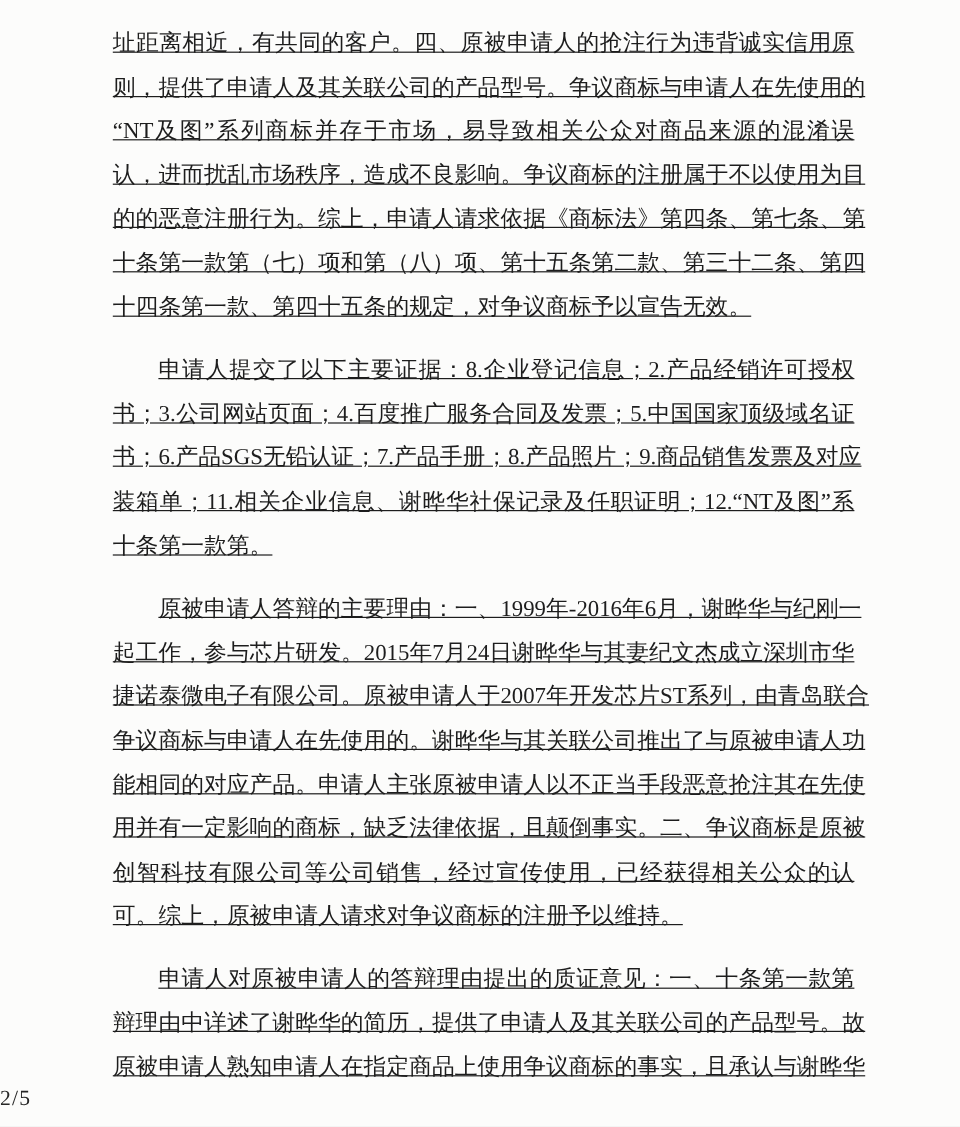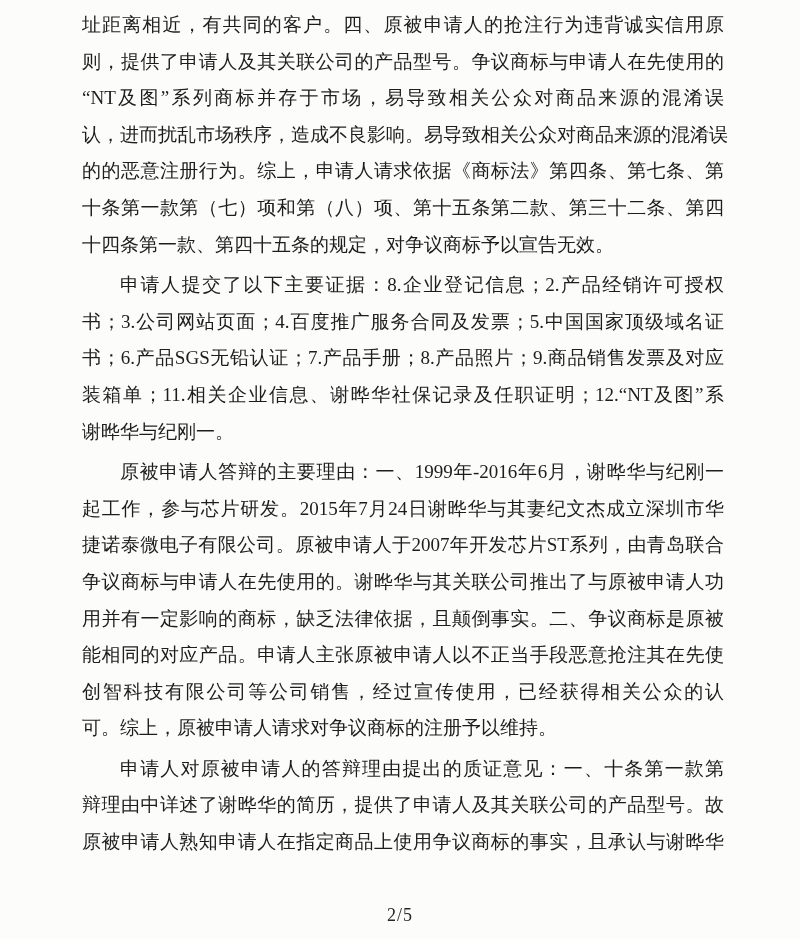--- a/index.html
+++ b/index.html
@@ -17,22 +17,23 @@
     font-family: "Liberation Serif", "DejaVu Serif", serif;
     color: #1d1d1d;
   }
   .doc {
     position: absolute;
     left: 78px;
     top: 3px;
     width: 650px;
   }
   .para {
-    margin: 4px;
+    margin: 16px;
     padding: 0;
+    text-decoration: underline;
   }
   .line {
     margin: 0;
     padding: 0;
     height: 36.6px;
     line-height: 36.6px;
     font-size: 19px;
     text-align: justify;
     text-align-last: justify;
     overflow: visible;
@@ -43,57 +44,57 @@
     text-align-last: left;
   }
   .line.indent {
     text-indent: 2em;
   }
   .footer {
     position: absolute;
     left: 0;
     right: 0;
     bottom: 13px;
-    text-align: center;
+    text-align: left;
     font-size: 18px;
     letter-spacing: 1px;
     color: #262626;
   }
 </style>
 </head>
 <body>
 
 <div class="page">
   <div class="doc">
 
     <div class="para">
       <p class="line">址距离相近，有共同的客户。四、原被申请人的抢注行为违背诚实信用原</p>
       <p class="line">则，提供了申请人及其关联公司的产品型号。争议商标与申请人在先使用的</p>
       <p class="line">“NT及图”系列商标并存于市场，易导致相关公众对商品来源的混淆误</p>
-      <p class="line">认，进而扰乱市场秩序，造成不良影响。易导致相关公众对商品来源的混淆误</p>
+      <p class="line">认，进而扰乱市场秩序，造成不良影响。争议商标的注册属于不以使用为目</p>
       <p class="line">的的恶意注册行为。综上，申请人请求依据《商标法》第四条、第七条、第</p>
       <p class="line">十条第一款第（七）项和第（八）项、第十五条第二款、第三十二条、第四</p>
       <p class="line end">十四条第一款、第四十五条的规定，对争议商标予以宣告无效。</p>
     </div>
 
     <div class="para">
       <p class="line indent">申请人提交了以下主要证据：8.企业登记信息；2.产品经销许可授权</p>
       <p class="line">书；3.公司网站页面；4.百度推广服务合同及发票；5.中国国家顶级域名证</p>
       <p class="line">书；6.产品SGS无铅认证；7.产品手册；8.产品照片；9.商品销售发票及对应</p>
       <p class="line">装箱单；11.相关企业信息、谢晔华社保记录及任职证明；12.“NT及图”系</p>
-      <p class="line end">谢晔华与纪刚一。</p>
+      <p class="line end">十条第一款第。</p>
     </div>
 
     <div class="para">
       <p class="line indent">原被申请人答辩的主要理由：一、1999年-2016年6月，谢晔华与纪刚一</p>
       <p class="line">起工作，参与芯片研发。2015年7月24日谢晔华与其妻纪文杰成立深圳市华</p>
       <p class="line">捷诺泰微电子有限公司。原被申请人于2007年开发芯片ST系列，由青岛联合</p>
       <p class="line">争议商标与申请人在先使用的。谢晔华与其关联公司推出了与原被申请人功</p>
+      <p class="line">能相同的对应产品。申请人主张原被申请人以不正当手段恶意抢注其在先使</p>
       <p class="line">用并有一定影响的商标，缺乏法律依据，且颠倒事实。二、争议商标是原被</p>
-      <p class="line">能相同的对应产品。申请人主张原被申请人以不正当手段恶意抢注其在先使</p>
       <p class="line">创智科技有限公司等公司销售，经过宣传使用，已经获得相关公众的认</p>
       <p class="line end">可。综上，原被申请人请求对争议商标的注册予以维持。</p>
     </div>
 
     <div class="para">
       <p class="line indent">申请人对原被申请人的答辩理由提出的质证意见：一、十条第一款第</p>
       <p class="line">辩理由中详述了谢晔华的简历，提供了申请人及其关联公司的产品型号。故</p>
       <p class="line">原被申请人熟知申请人在指定商品上使用争议商标的事实，且承认与谢晔华</p>
     </div>
 

